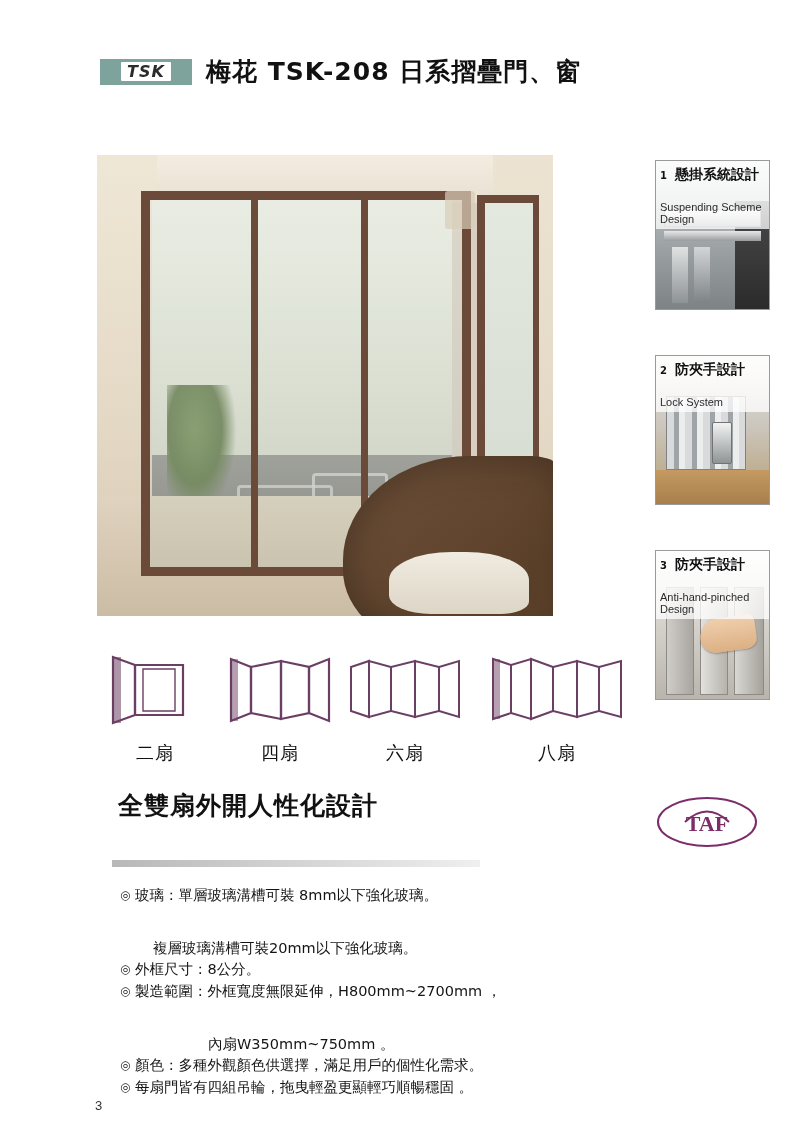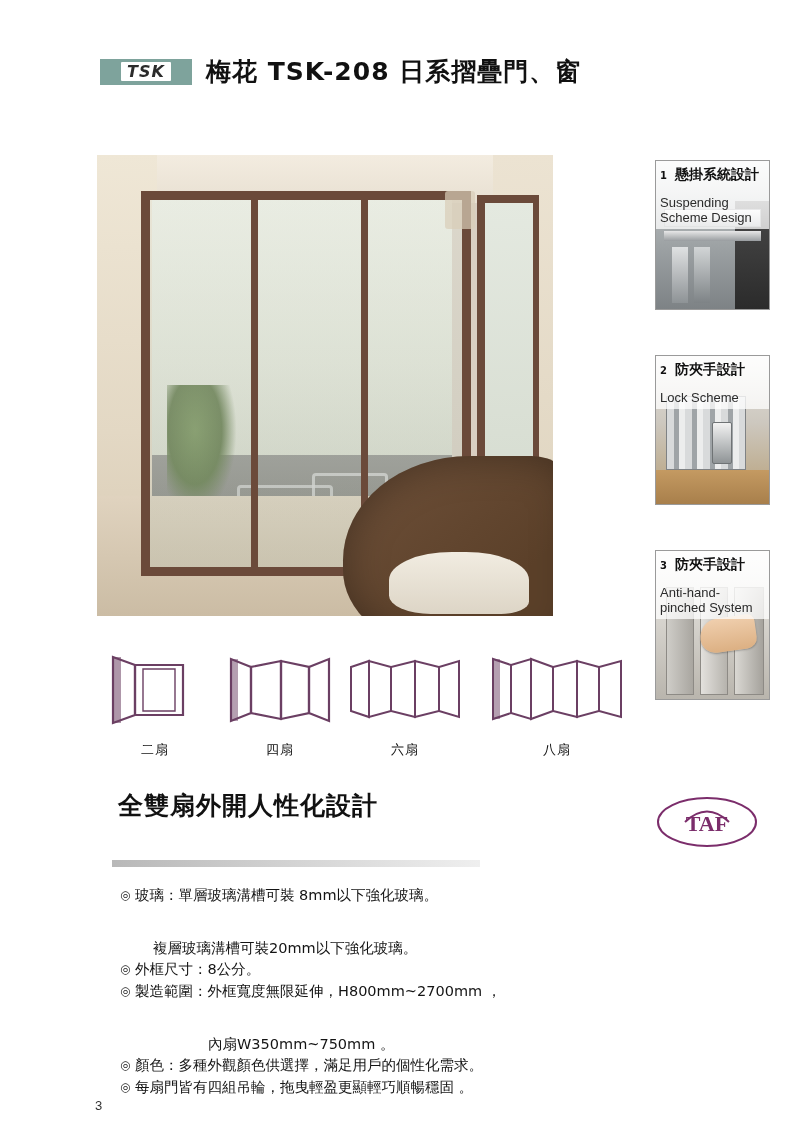--- a/index.html
+++ b/index.html
@@ -164,24 +164,24 @@
     color: #111;
     margin-right: 3px;
   }
   .thumb .t-title {
     font-size: 14px;
     font-weight: 700;
     color: #111;
   }
   .thumb .t-sub {
     display: block;
-    font-size: 13px;
+    font-size: 11px;
     color: #2b2b2b;
     font-family: "Liberation Sans", sans-serif;
-    margin-top: 11px;
+    margin-top: 17px;
   }
   .thumb .t-img { position: absolute; left:0; right:0; top:0; bottom:0; }
   #thumb-1 { top: 160px; }
   #thumb-2 { top: 355px; }
   #thumb-3 { top: 550px; }
 
   .t1-bg { position:absolute; inset:0; background: linear-gradient(180deg,#cfd3d4 0%, #9fa4a6 55%, #7d8285 100%); }
   .t1-rail { position:absolute; left:8px; right:8px; top:48px; height:16px; background: linear-gradient(180deg,#f0f0f0,#a9adb0); border:1px solid #8b8f91; }
   .t1-rail2 { position:absolute; left:8px; right:8px; top:70px; height:10px; background: linear-gradient(180deg,#e7e7e7,#999da0); }
   .t1-panel { position:absolute; left:16px; top:86px; width:16px; bottom:6px; background: linear-gradient(180deg,#dfe1e2,#8e9396); }
@@ -207,21 +207,21 @@
     width: 560px;
     height: 120px;
   }
   .diagram { position: absolute; top: 0; height: 90px; }
   .diagram svg { display:block; }
   .diagram .dlabel {
     position: absolute;
     top: 96px;
     width: 100%;
     text-align: center;
-    font-size: 13px;
+    font-size: 18px;
     color: #111;
     letter-spacing: 1px;
   }
   #diagram-2 { left: 8px; width: 100px; }
   #diagram-4 { left: 128px; width: 110px; }
   #diagram-6 { left: 248px; width: 120px; }
   #diagram-8 { left: 390px; width: 140px; }
 
   
   .taf {
@@ -332,36 +332,36 @@
 <div class="thumb" id="thumb-2">
   <div class="t-img">
     <div class="t2-bg"></div>
     <div class="t2-floor"></div>
     <div class="t2-metal"></div>
     <div class="t2-lock"></div>
   </div>
   <div class="t-caption">
     <span class="t-num">2</span>
     <span class="t-title">防夾手設計</span>
-    <span class="t-sub">Lock Scheme</span>
+    <span class="t-sub">Lock System</span>
   </div>
 </div>
 
 <div class="thumb" id="thumb-3">
   <div class="t-img">
     <div class="t3-bg"></div>
     <div class="t3-panelA"></div>
     <div class="t3-panelB"></div>
     <div class="t3-panelC"></div>
     <div class="t3-hand"></div>
   </div>
   <div class="t-caption">
     <span class="t-num">3</span>
     <span class="t-title">防夾手設計</span>
-    <span class="t-sub">Anti-hand-pinched System</span>
+    <span class="t-sub">Anti-hand-pinched Design</span>
   </div>
 </div>
 
 <div class="diagrams">
 
   <div class="diagram" id="diagram-2">
     <svg width="100" height="90" viewBox="0 0 100 90">
       <g fill="none" stroke="#6b3f63" stroke-width="2.2">
         <path d="M8 12 L8 78 L30 70 L30 20 Z"></path>
         <path d="M30 20 L30 70 L78 70 L78 20 Z"></path>

